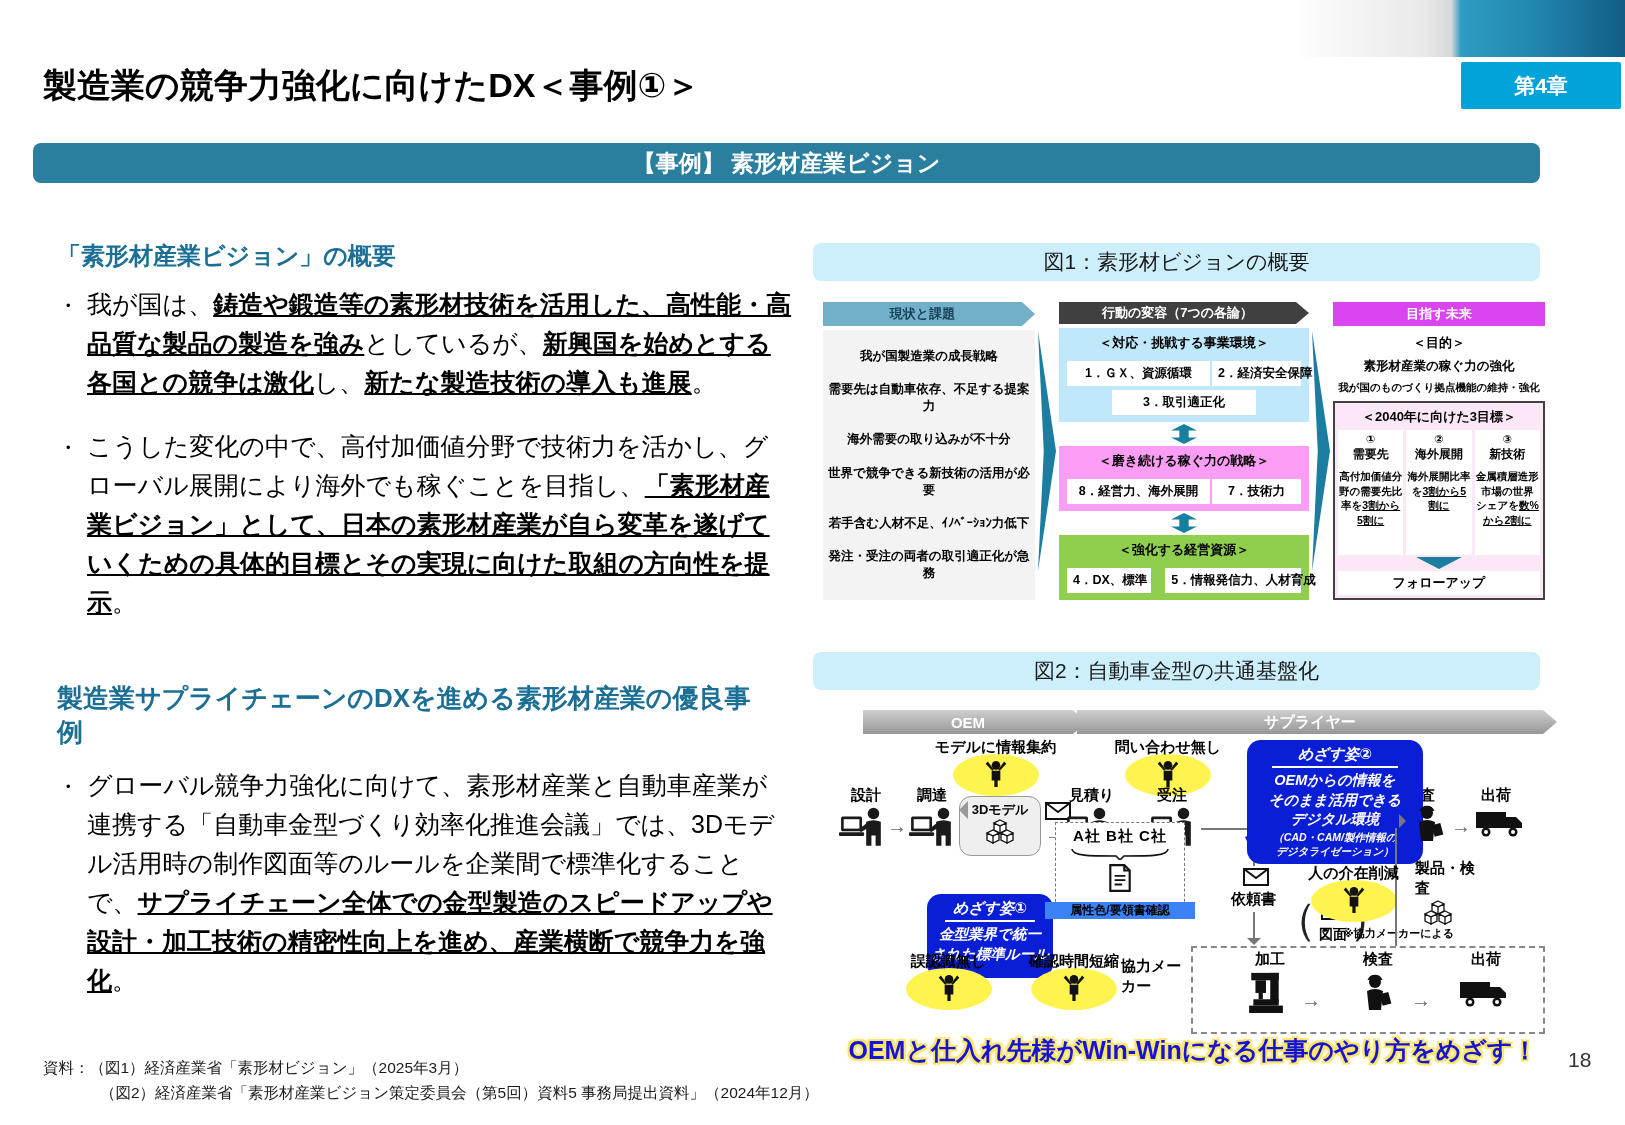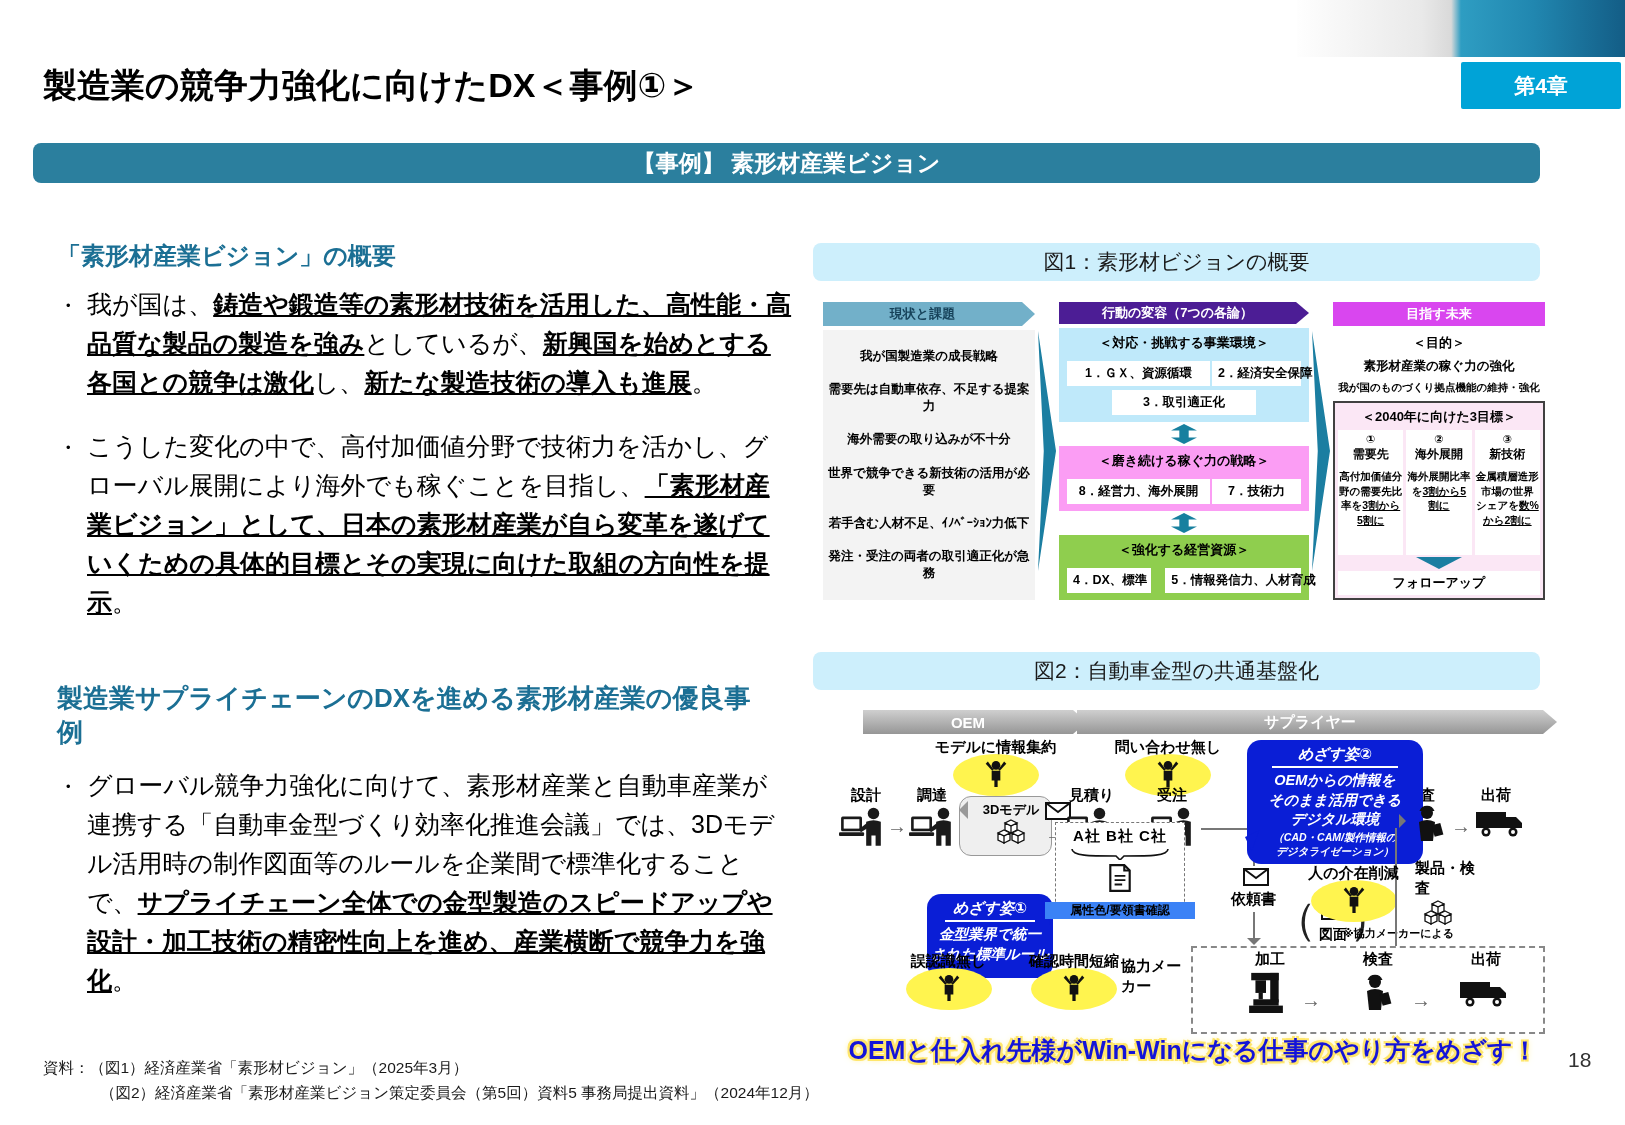--- a/index.html
+++ b/index.html
@@ -38,21 +38,21 @@
   .f1-head{height:24px;display:flex;align-items:center;justify-content:center;
     font-size:13px;font-weight:bold;color:#fff;}
   .arrow-head{clip-path:polygon(0 0,calc(100% - 13px) 0,100% 50%,calc(100% - 13px) 100%,0 100%);padding-right:13px;}
   .f1-col1{width:212px;flex:none;display:flex;flex-direction:column;}
   .f1-col1 .f1-head{background:#72b0c9;color:#16425a;}
   .f1-col1-body{flex:1;margin-top:4px;background:#f3f3f3;display:flex;flex-direction:column;
     justify-content:space-around;text-align:center;font-size:12.5px;font-weight:bold;padding:10px 2px;}
   .chev-wrap{width:24px;flex:none;display:flex;align-items:center;justify-content:center;}
   .big-chevron{width:18px;height:240px;background:#1b7ea1;clip-path:polygon(0 0,100% 50%,0 100%,32% 50%);}
   .f1-col2{width:250px;flex:none;display:flex;flex-direction:column;}
-  .f1-col2 .f1-head{background:#4c1d95;}
+  .f1-col2 .f1-head{background:#404040;}
   .f1-col2-body{flex:1;margin-top:4px;display:flex;flex-direction:column;justify-content:space-between;}
   .grp{padding:4px 8px 7px;}
   .grp-blue{background:#bfe9fa;}
   .grp-pink{background:#fb9df4;}
   .grp-green{background:#8fce4e;}
   .grp-title{text-align:center;font-size:13px;font-weight:bold;padding:2px 0 5px;}
   .grp-row{display:flex;justify-content:space-between;margin-top:4px;}
   .grp-row.center{justify-content:center;}
   .wbox{background:#fff;font-weight:bold;font-size:12.5px;padding:4px 6px;text-align:center;white-space:nowrap;}
   .w60{width:56%;} .w34{width:38%;box-sizing:border-box;} .w38{width:36%;box-sizing:border-box;} .w56{width:58%;box-sizing:border-box;}
@@ -91,21 +91,21 @@
   .c-person{position:absolute;left:50%;top:5px;transform:translateX(-50%);z-index:2;}
 
   .s-label{position:absolute;font-size:15px;font-weight:bold;white-space:nowrap;}
   .pl-icon{position:absolute;width:46px;height:40px;}
   .fl-arrow{position:absolute;color:#666;font-size:20px;font-weight:bold;line-height:1;}
   .line{position:absolute;background:#777;}
   .tri-down{position:absolute;width:0;height:0;border:7px solid transparent;border-top-color:#777;}
   .tri-right{position:absolute;width:0;height:0;border:7px solid transparent;border-left-color:#777;}
 
   .bub3d{position:absolute;left:136px;top:96px;width:80px;height:58px;background:#efefef;
-    border:1.5px solid #999;border-radius:12px;text-align:center;padding-left:11px;}
+    border:1.5px solid #999;border-radius:12px;text-align:center;}
   .bub3d::before{content:"";position:absolute;left:-10px;top:4px;border:9px solid transparent;border-right-color:#999;}
   .bub3d .t{font-size:13px;font-weight:bold;margin-top:4px;}
 
   .bluebub{position:absolute;background:#0a1ed6;border-radius:14px;color:#fff;text-align:center;font-style:italic;}
   .bluebub .bb-title{font-size:15px;font-weight:bold;padding:5px 0 2px;border-bottom:2px solid #fff;width:72%;margin:0 auto 3px;}
   .bluebub .bb-line{font-size:14.5px;font-weight:bold;line-height:1.35;}
   .bluebub .bb-sub{font-size:10.5px;font-weight:bold;line-height:1.35;}
   #bub1{left:104px;top:194px;width:126px;height:84px;}
   #bub1::after{content:"";position:absolute;right:-14px;top:8px;border:10px solid transparent;border-left-color:#0a1ed6;transform:rotate(-15deg);}
   #bub2{left:424px;top:40px;width:176px;height:124px;}

